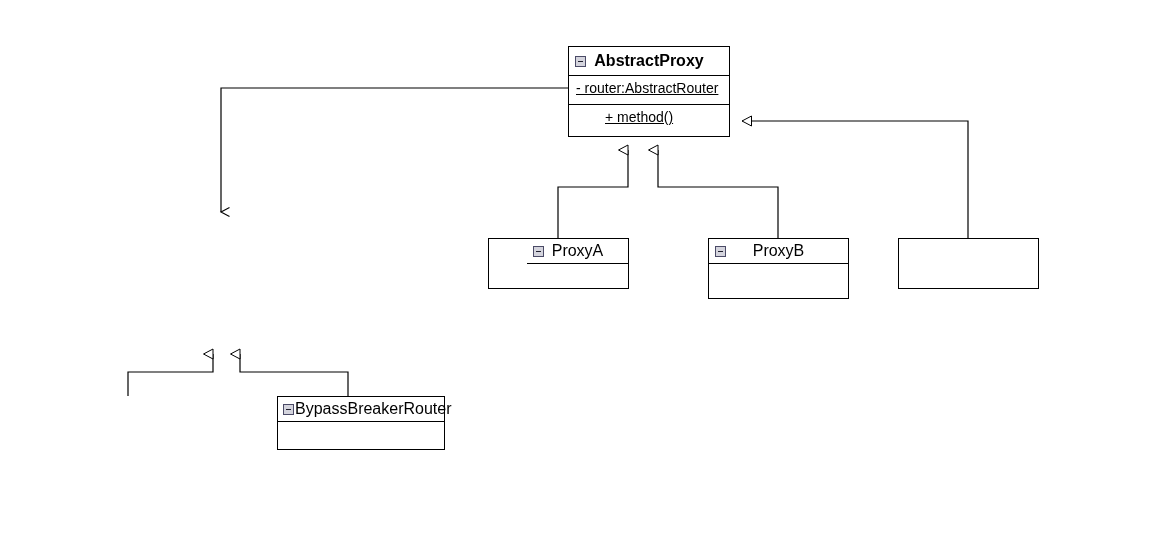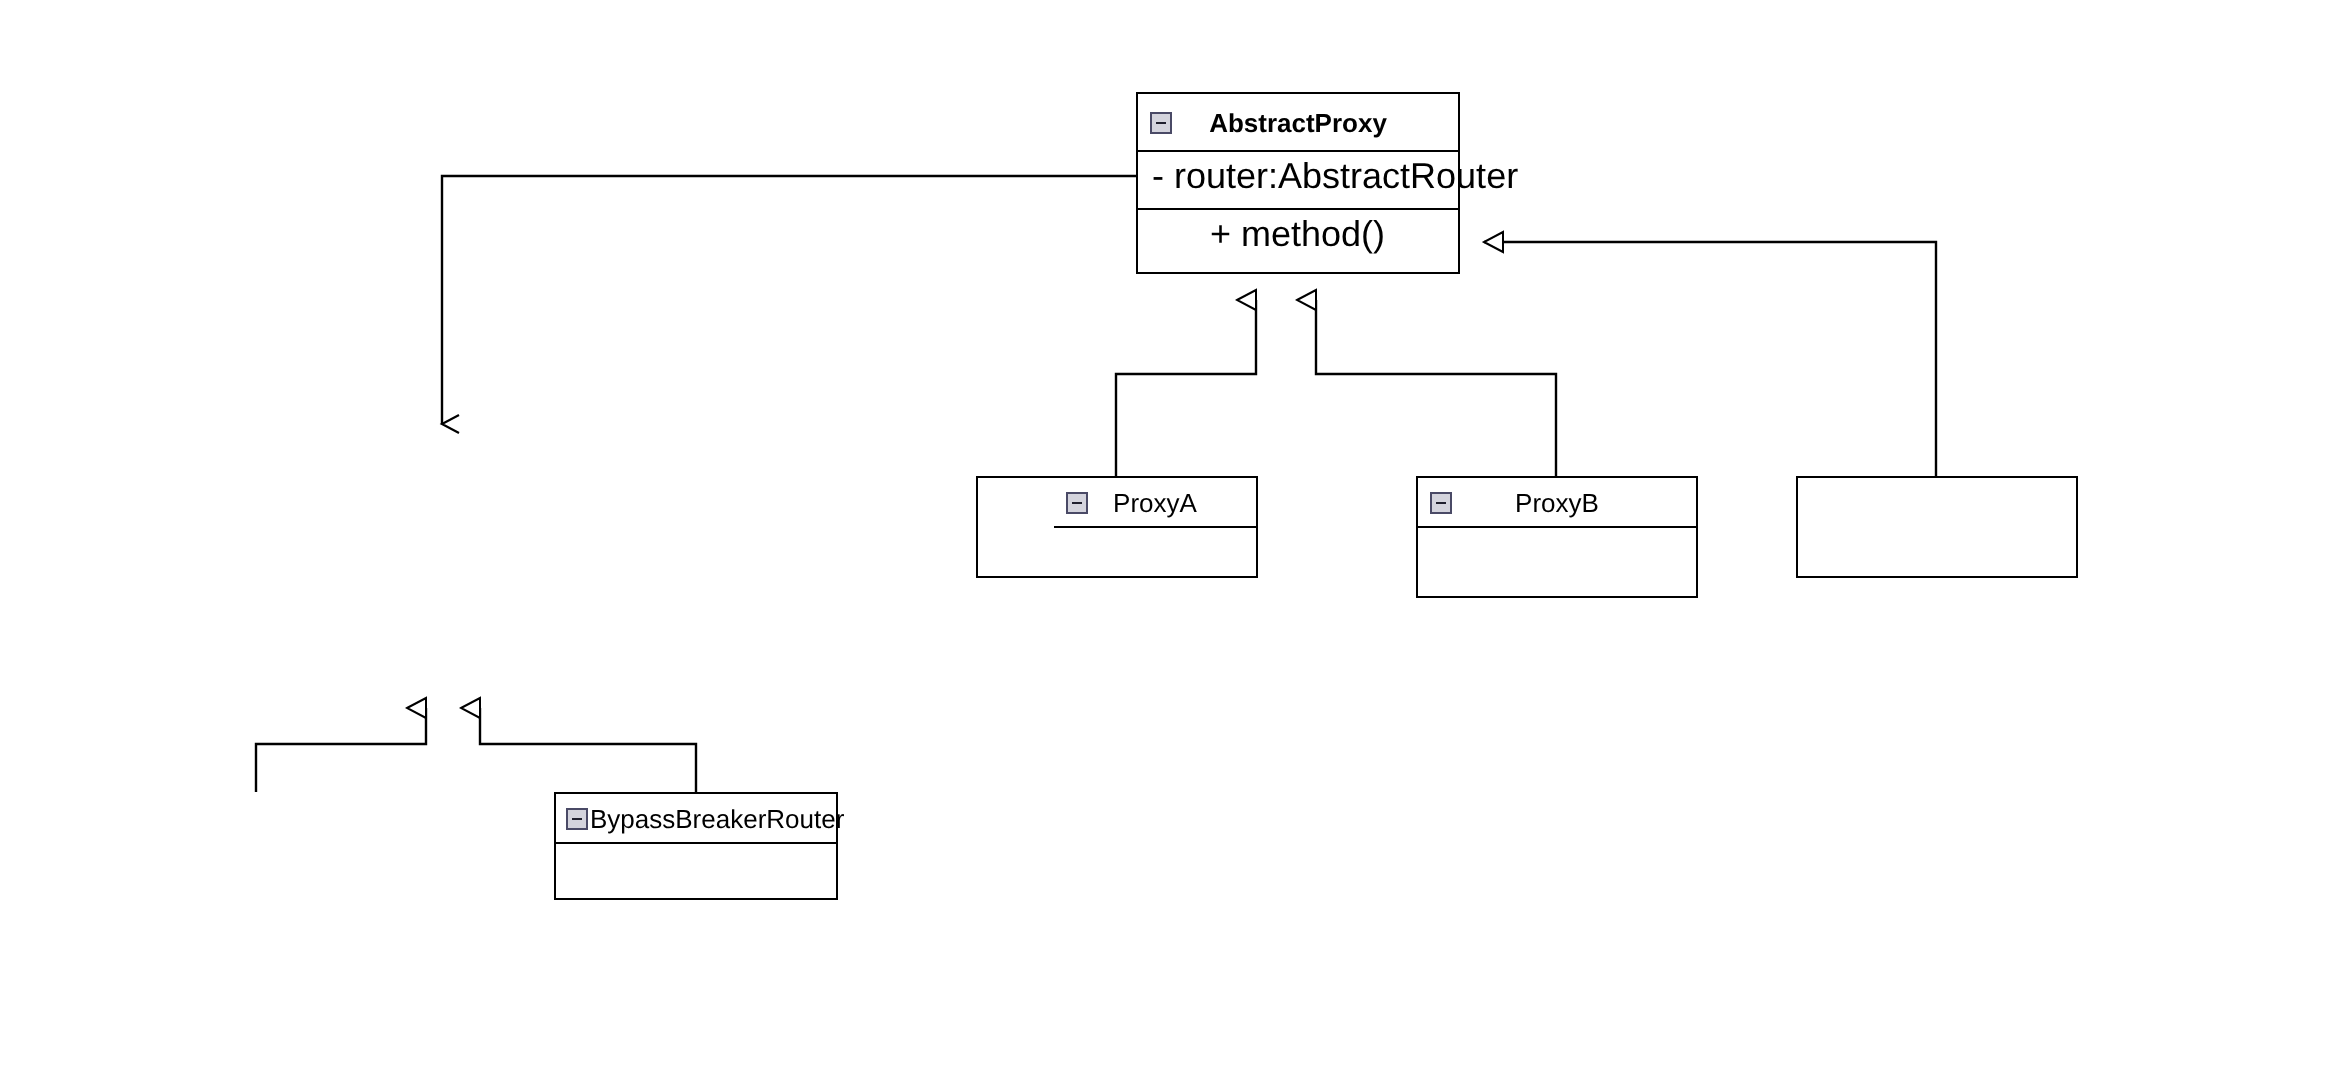--- a/index.html
+++ b/index.html
@@ -60,37 +60,38 @@
     position: absolute;
     left: 2px;
     right: 2px;
     top: 4px;
     height: 1px;
     background: #20202e;
   }
   .title-text {
     flex: 1 1 auto;
     text-align: center;
-    font-size: 13px;
+    font-size: 16px;
     color: #000000;
     white-space: nowrap;
   }
   .title-text.bold {
     font-weight: bold;
   }
   .title-text.tight {
     text-align: left;
     font-weight: normal;
     padding-left: 1px;
   }
   .member-list {
     padding: 4px 0 0 7px;
-    font-size: 18px;
+    font-size: 14px;
     line-height: 16px;
     color: #000000;
+    text-decoration: underline;
   }
   .member {
     white-space: nowrap;
   }
   .title-bar.tight .collapse-icon {
     margin-left: 5px;
   }
 </style>
 </head>
 <body>
@@ -138,21 +139,21 @@
     </div>
     <div class="compartment last" style="height:31px;margin-left:29px;">
       <div class="member-list">
         <div class="member">+ method()</div>
       </div>
     </div>
   </div>
 
 
 
-  <div class="uml-class" style="left:277px; top:396px; width:142px; height:54px;">
+  <div class="uml-class" style="left:277px; top:396px; width:168px; height:54px;">
     <div class="compartment" style="height:25px;">
       <div class="title-bar tight">
         <span class="collapse-icon"></span>
         <span class="title-text tight">BypassBreakerRouter</span>
       </div>
     </div>
     <div class="compartment last" style="height:27px;"></div>
   </div>
 
   <div class="uml-class" style="left:488px; top:238px; width:141px; height:51px;padding-left:38px;">

